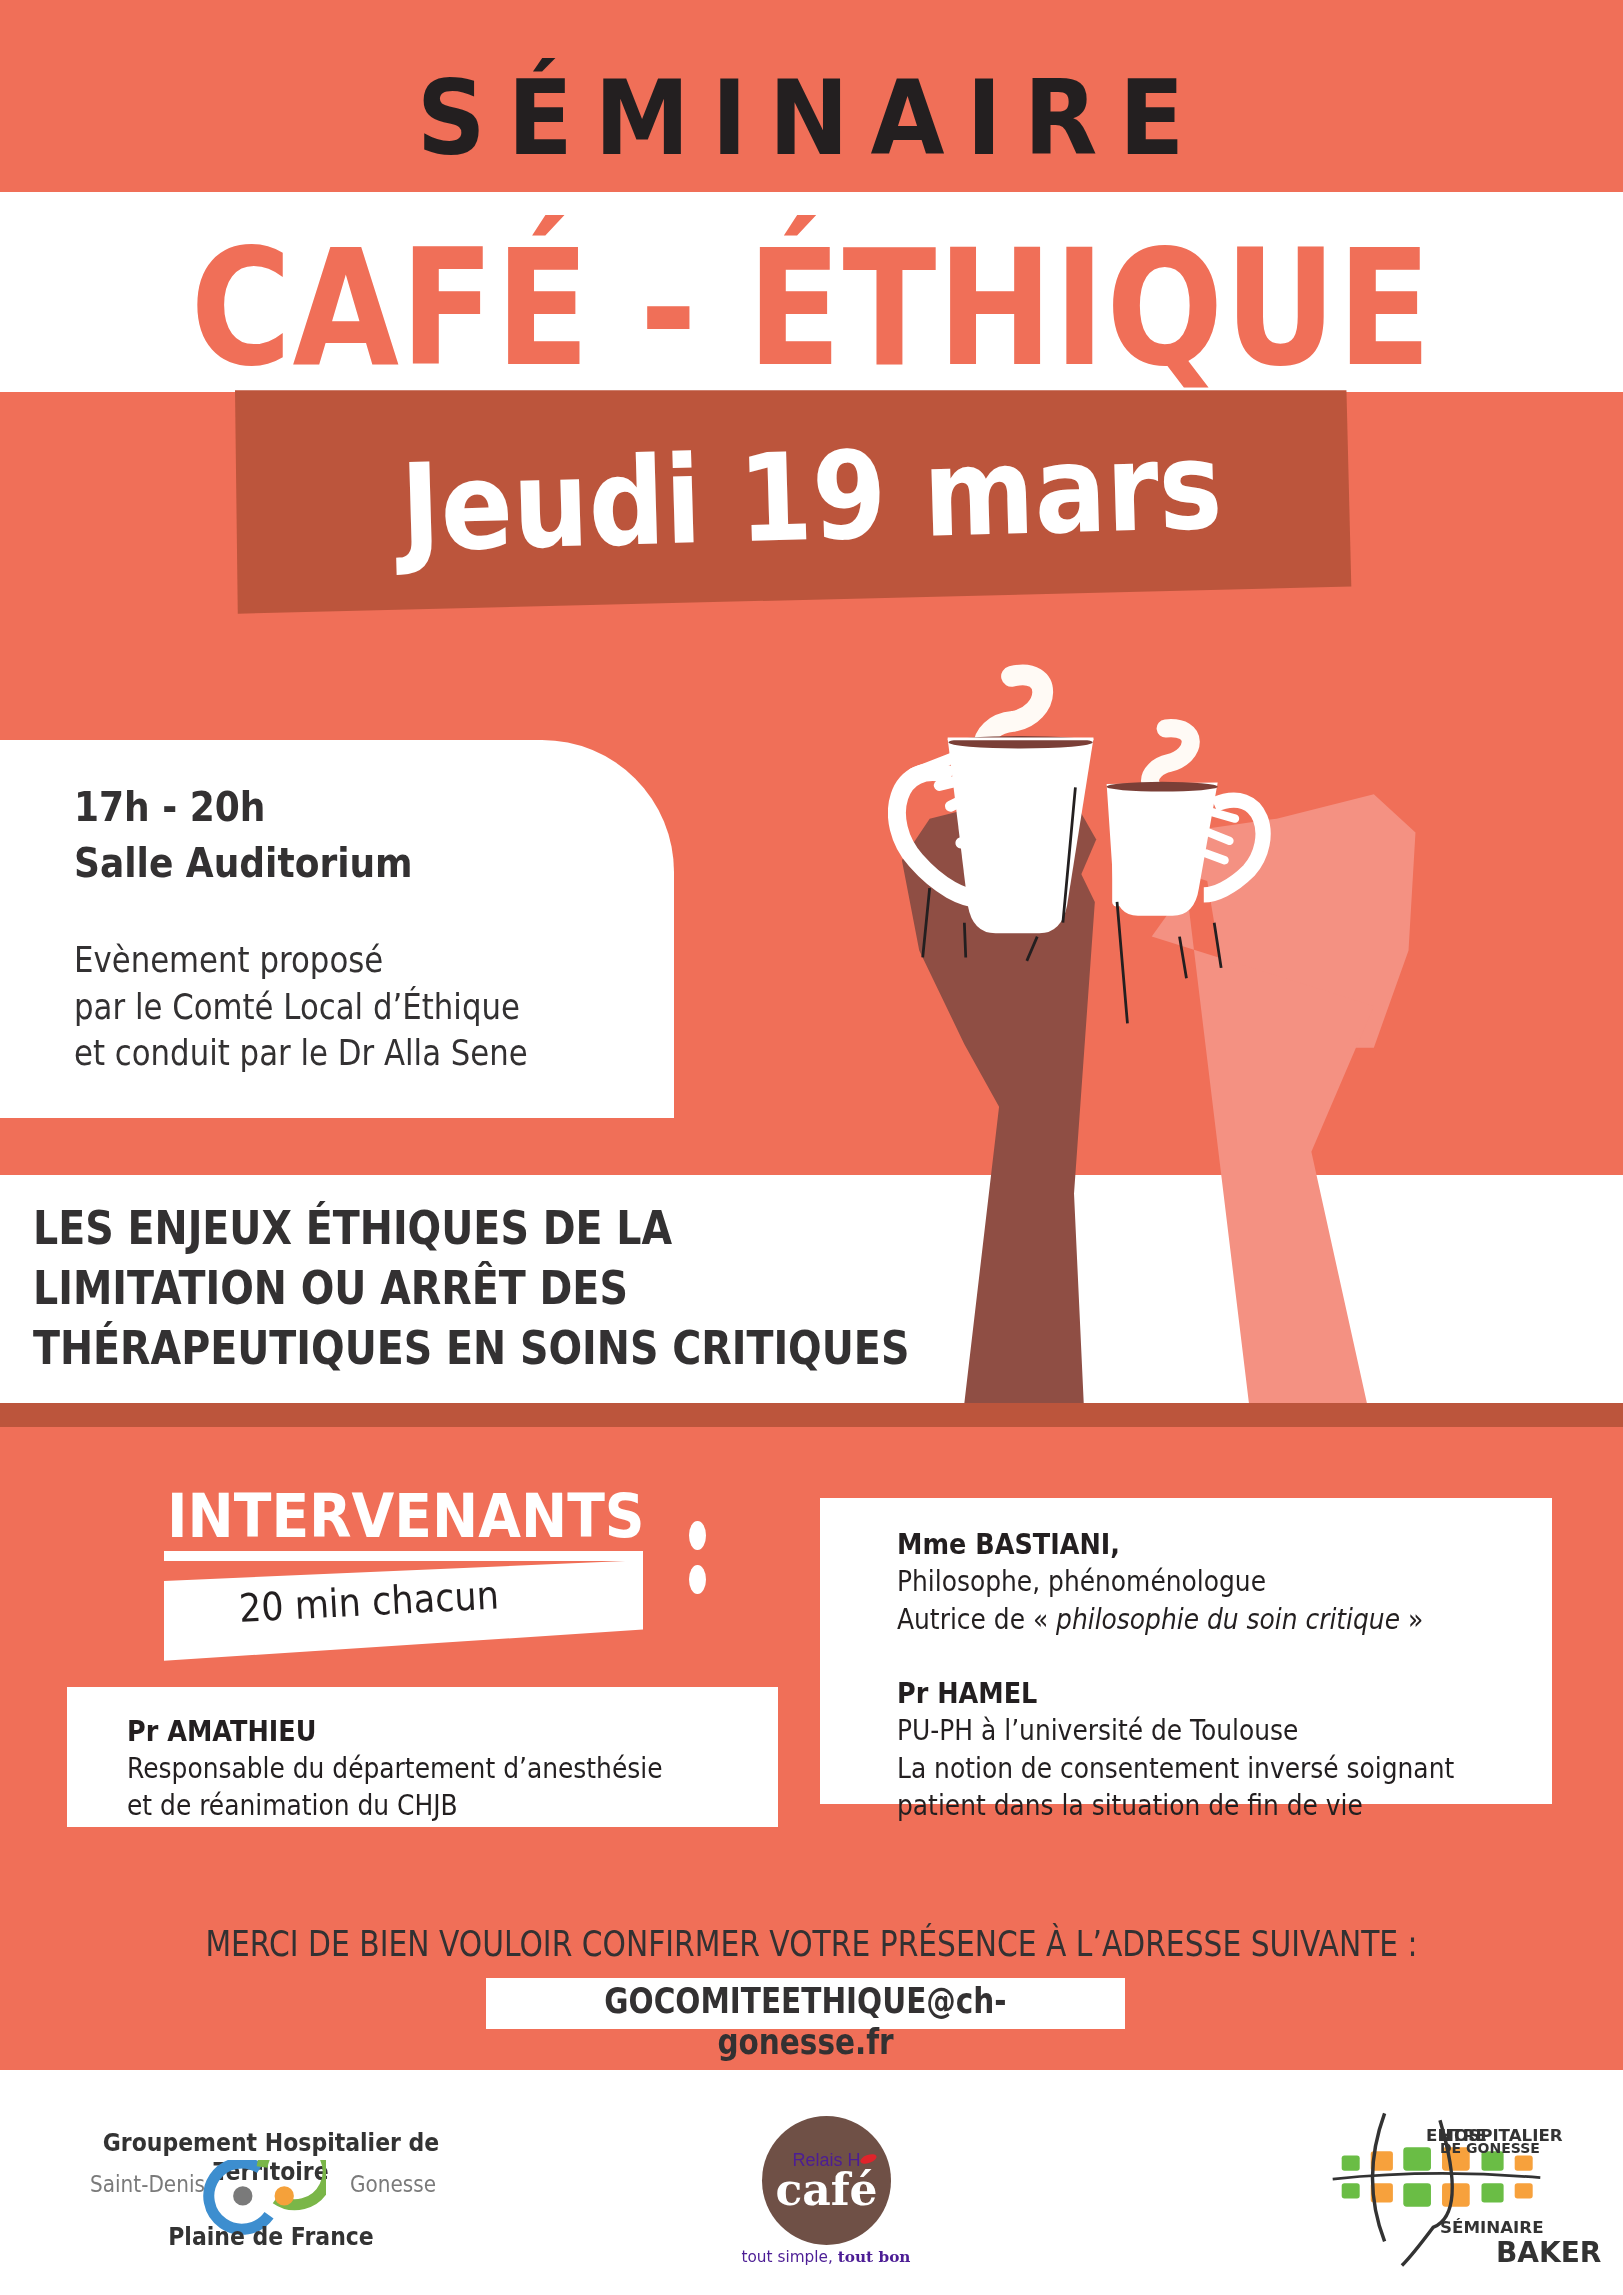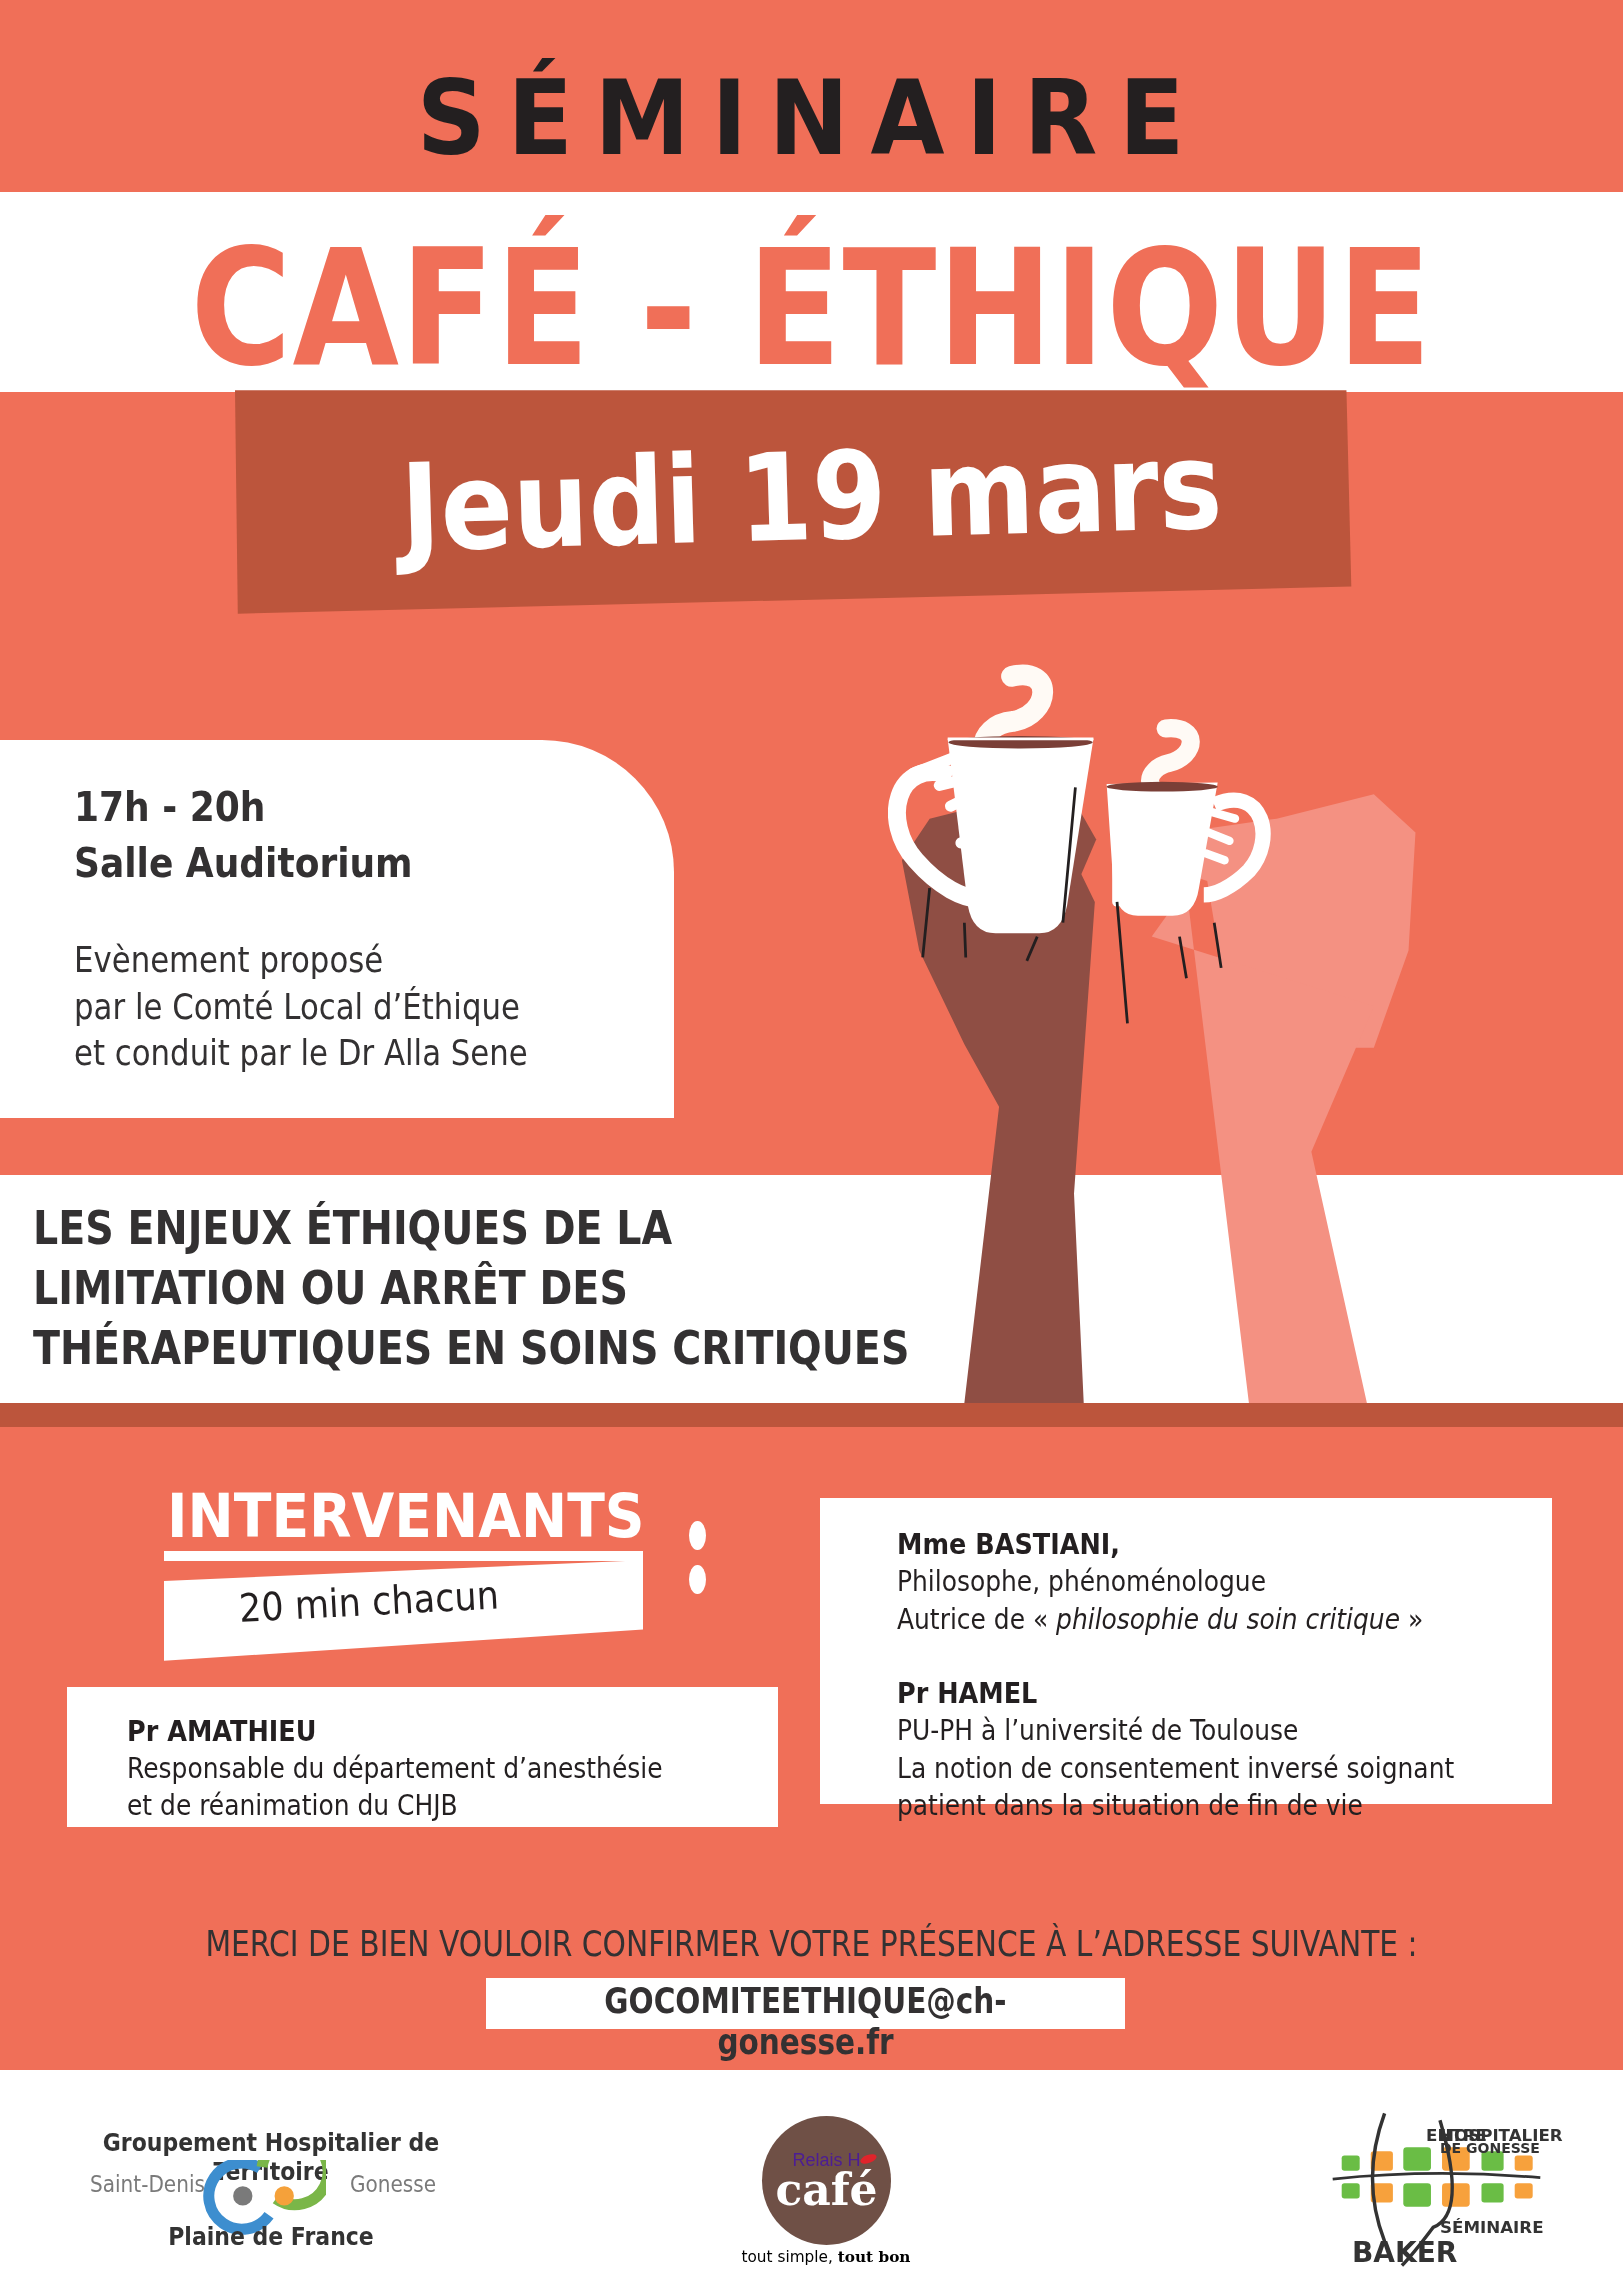--- a/index.html
+++ b/index.html
@@ -111,21 +111,21 @@
   #ght-left { left: 90px; top: 2170px; font-family: "DejaVu Sans", sans-serif; font-size: 23.6px; color: #7a7a7a; transform: scaleX(0.85); transform-origin: left center;}
   #ght-right { left: 350px; top: 2170px; font-family: "DejaVu Sans", sans-serif; font-size: 23.6px; color: #7a7a7a; transform: scaleX(0.85); transform-origin: left center;}
   #ght-bottom {
     left: 42px; top: 2222px; width: 458px; text-align: center;
     font-family: "DejaVu Sans", sans-serif; font-weight: bold; font-size: 25px; color: #333;
     transform: scaleX(0.88);
   }
   #relais-logo { left: 762px; top: 2116px; width: 129px; height: 129px; border-radius: 50%; background: #6f5046; }
   #relais-top { left: 762px; top: 2150px; width: 129px; text-align: center; font-family: Liberation Sans, sans-serif; font-size: 18px; color: #4c1d95; }
   #relais-cafe { left: 762px; top: 2164px; width: 129px; text-align: center; font-family: "DejaVu Serif", serif; font-weight: bold; font-size: 44px; color: #fff; }
-  #relais-tag { left: 722px; top: 2248px; width: 208px; text-align: center; font-family: "DejaVu Sans", sans-serif; font-size: 15.3px; color: #000000; }
+  #relais-tag { left: 722px; top: 2248px; width: 208px; text-align: center; font-family: "DejaVu Sans", sans-serif; font-size: 15.3px; color: #4c1d95; }
   #relais-tag b { font-family: "DejaVu Serif", serif; }
   .chgb-text { font-family: "DejaVu Sans", sans-serif; font-weight: bold; color: #333; }
 </style>
 </head>
 <body>
 
 <div id="seminaire" class="abs">SÉMINAIRE</div>
 <div id="title-band" class="abs"></div>
 <div id="title-text" class="abs">CAFÉ - ÉTHIQUE</div>
 
@@ -253,14 +253,14 @@
     <rect x="268" y="126" width="26" height="22" rx="4" fill="#f7a13c"></rect>
     <path d="M5,120 Q150,105 305,118" stroke="#333" stroke-width="4" fill="none"></path>
     <path d="M80,25 Q45,120 80,210" stroke="#333" stroke-width="5" fill="none"></path>
     <path d="M160,35 Q200,170 150,190 Q120,230 105,245" stroke="#333" stroke-width="5" fill="none"></path>
   </svg>
 </div>
 <div class="abs chgb-text" style="left:1388px; top:2125px; font-size:16.7px;margin-left:38px;">ENTRE</div>
 <div class="abs chgb-text" style="left:1440px; top:2125px; font-size:16.7px;">HOSPITALIER</div>
 <div class="abs chgb-text" style="left:1440px; top:2140px; font-size:14px;">DE GONESSE</div>
 <div class="abs chgb-text" style="left:1440px; top:2217px; font-size:16.7px;">SÉMINAIRE</div>
-<div class="abs chgb-text" style="left:1352px; top:2236px; font-size:28px;">BAKER</div>
+<div class="abs chgb-text" style="left:1496px; top:2236px; font-size:28px;">BAKER</div>
 
 
 </body></html>

